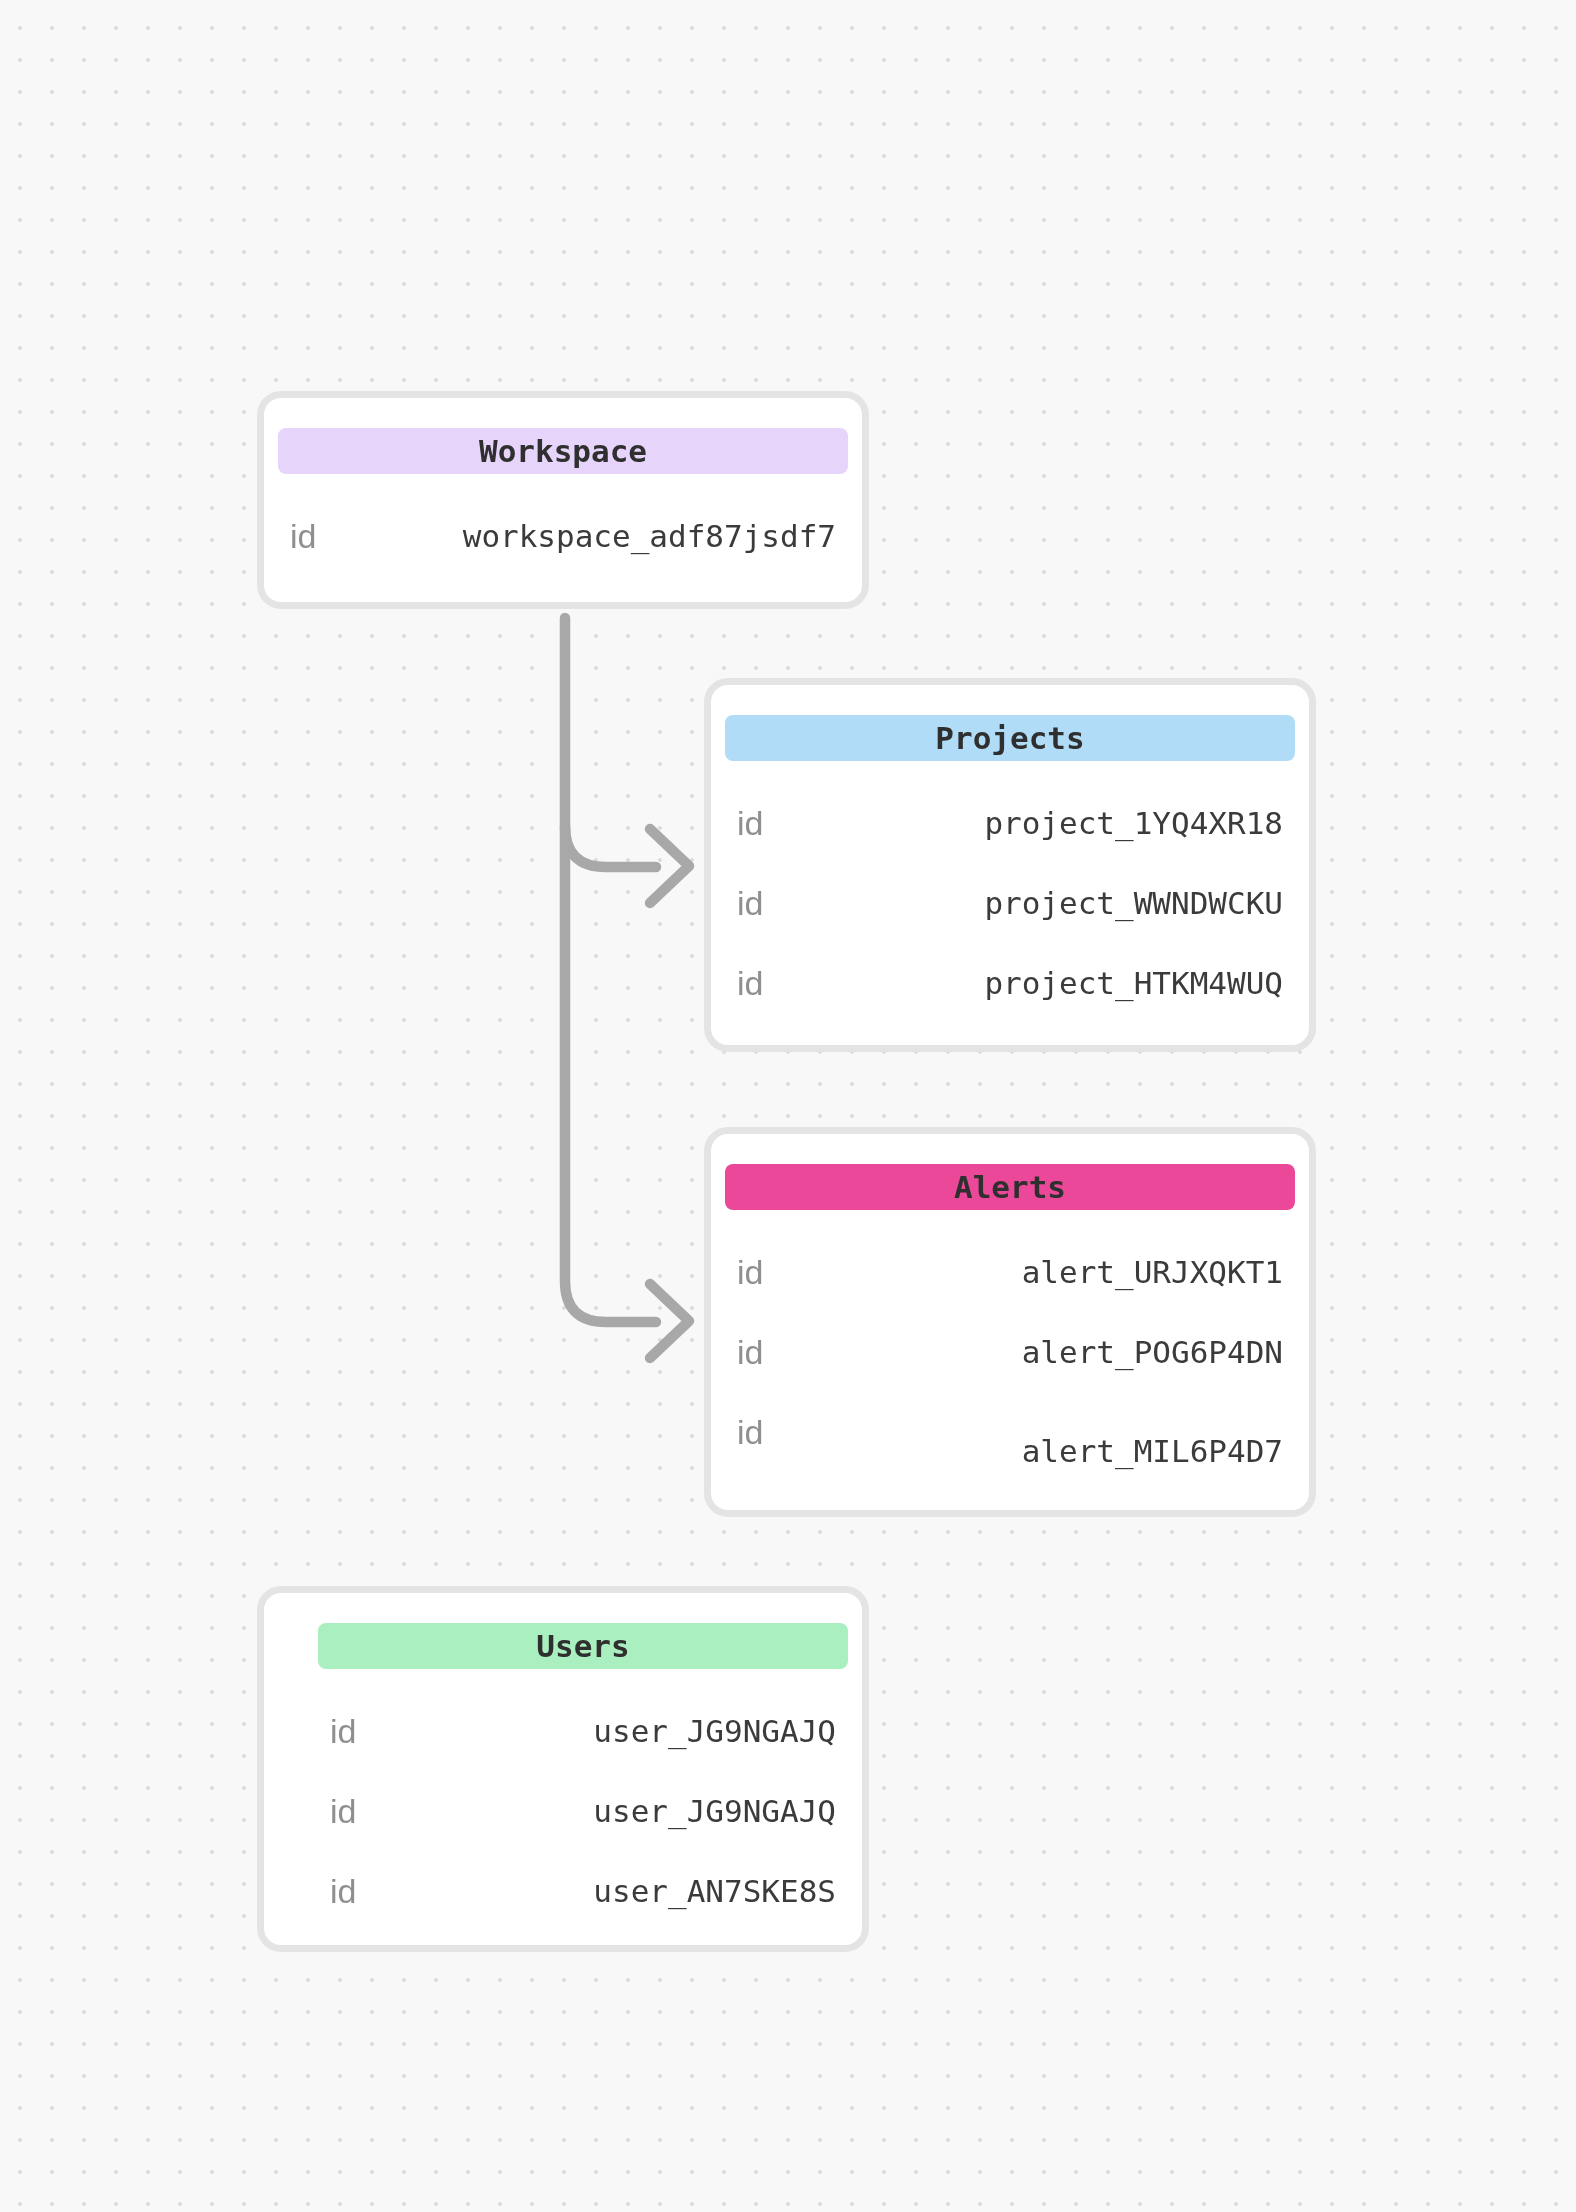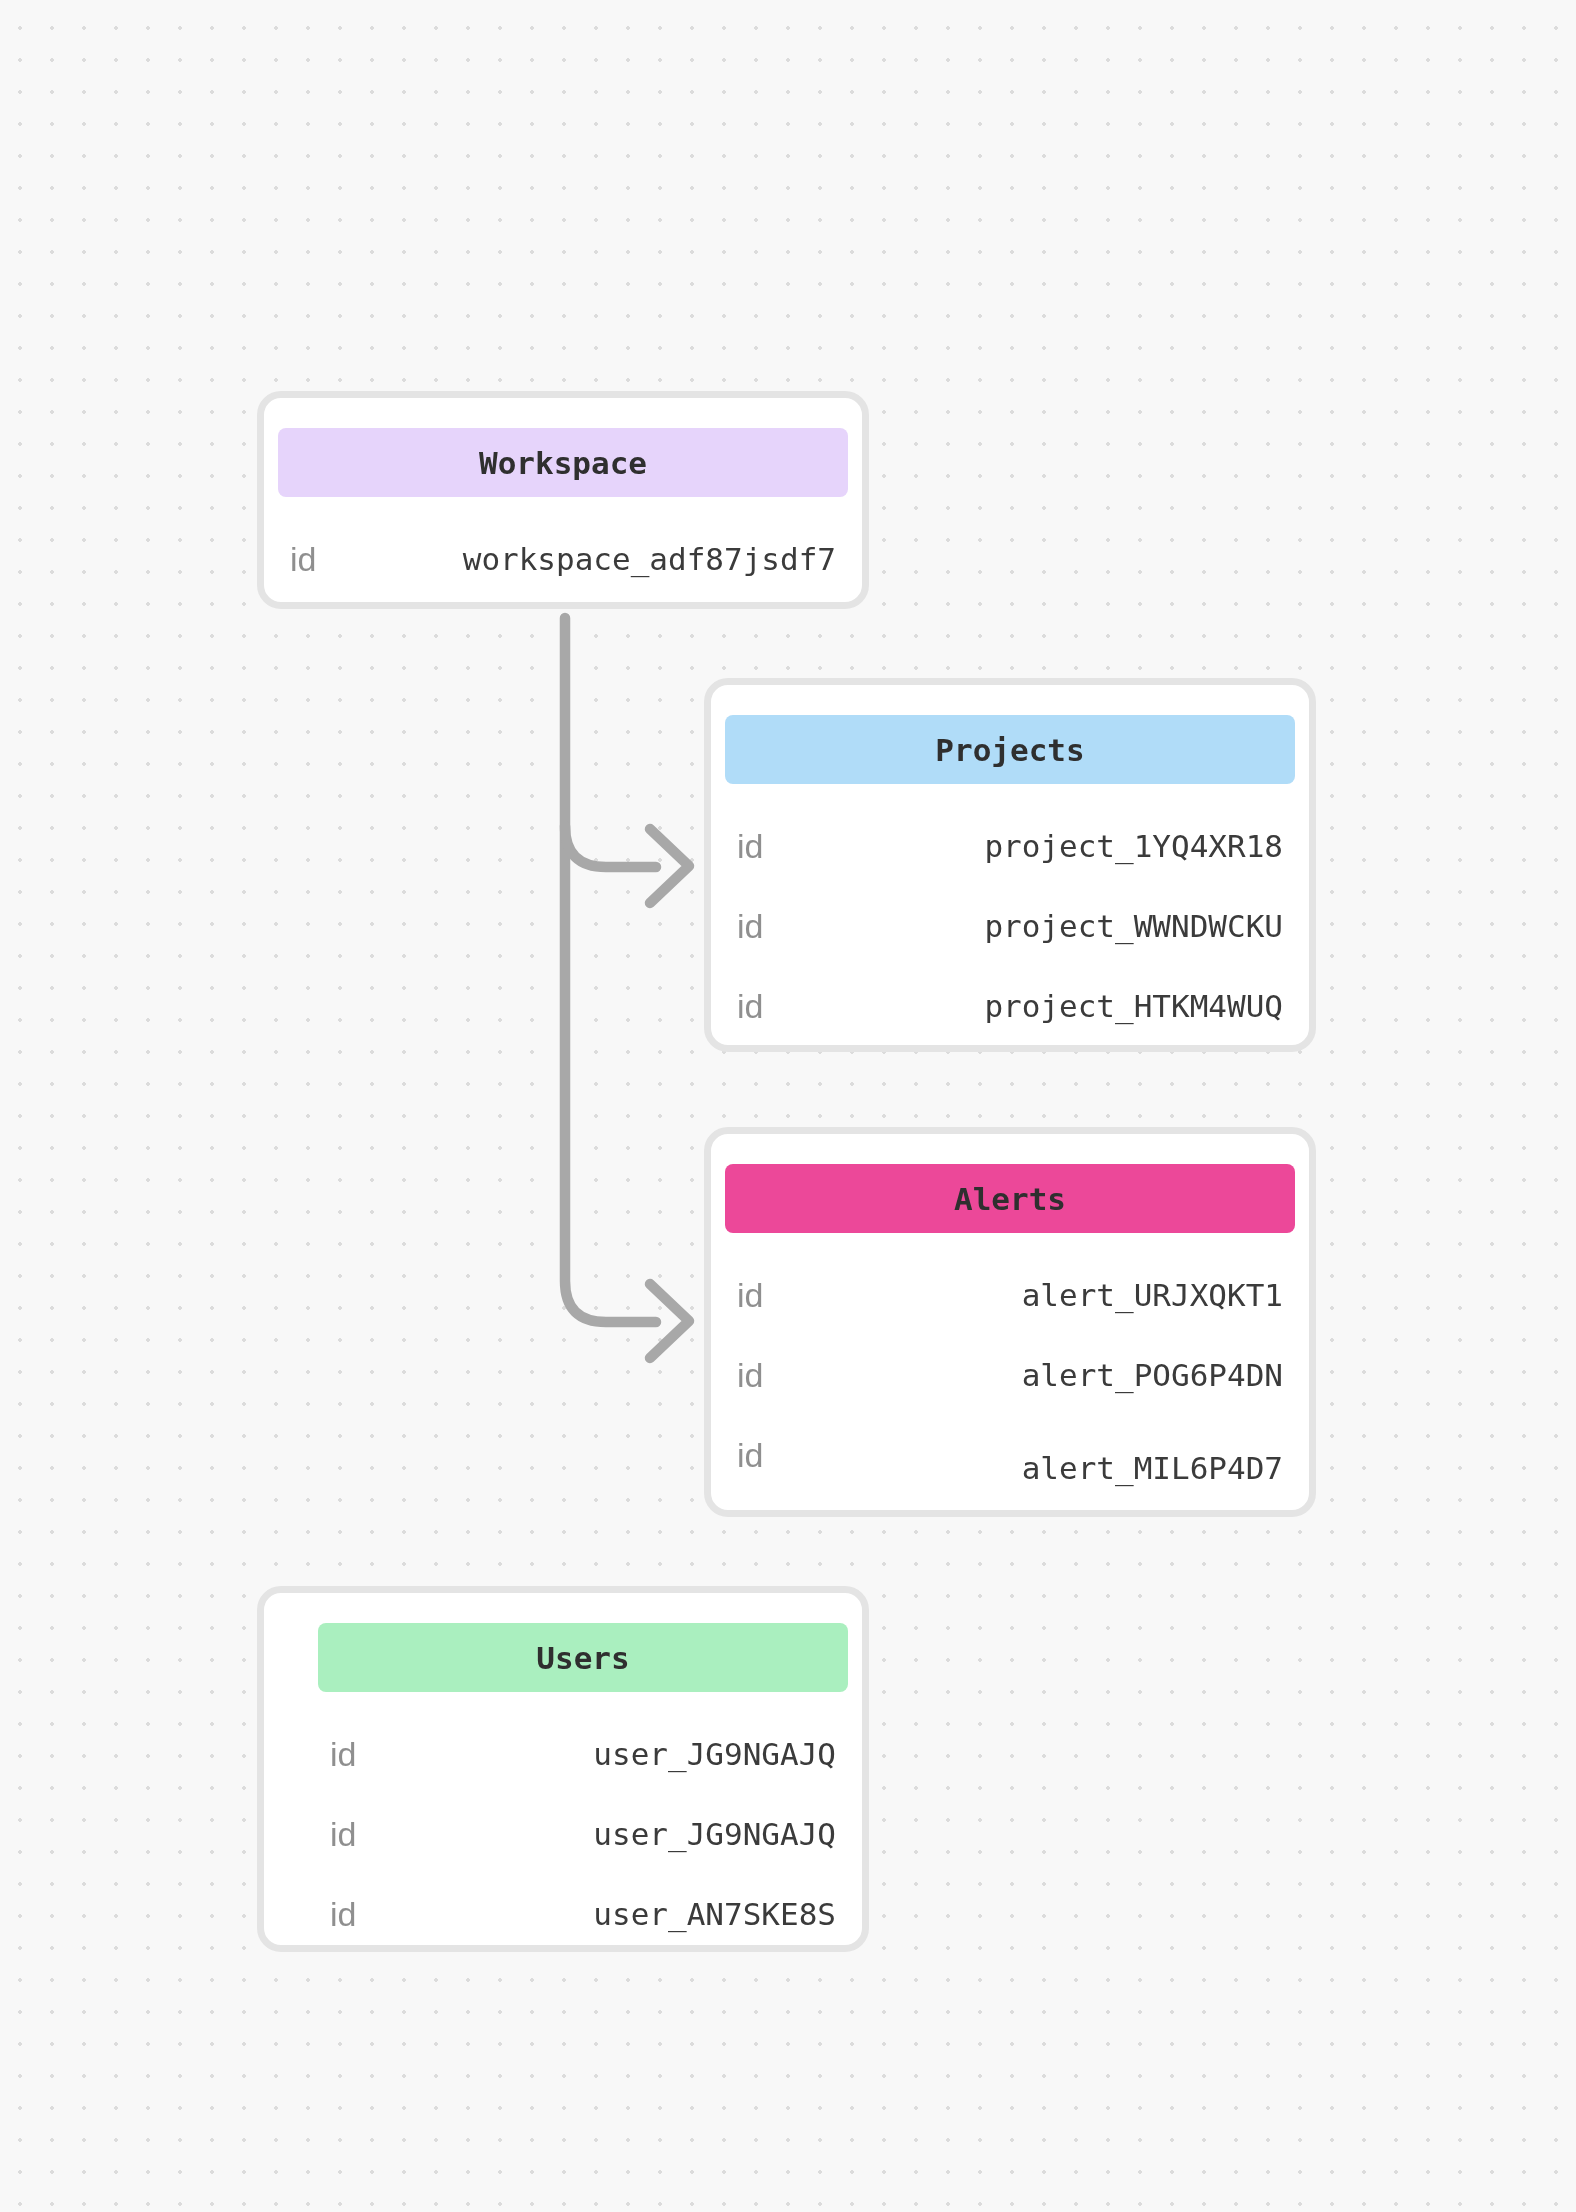--- a/index.html
+++ b/index.html
@@ -50,21 +50,21 @@
     border: 7px solid #e4e4e4;
     border-radius: 24px;
     z-index: 1;
   }
   #node-workspace { left: 257px; top: 391px; width: 612px; height: 218px; }
   #node-projects  { left: 704px; top: 678px; width: 612px; height: 374px; }
   #node-alerts    { left: 704px; top: 1127px; width: 612px; height: 390px; }
   #node-users     { left: 257px; top: 1586px; width: 612px; height: 366px; padding-left: 40px; }
 
   .node-header {
-    height: 69px;
+    height: 46px;
     margin: 30px 14px 0;
     border-radius: 8px;
     display: flex;
     align-items: center;
     justify-content: center;
     font-family: "DejaVu Sans Mono", monospace;
     font-size: 31px;
     font-weight: 600;
     color: #2f2f2f;
   }
@@ -81,21 +81,21 @@
   .row-key {
     font-size: 34px;
     color: #8f8f8f;
   }
   .row-value {
     font-family: "DejaVu Sans Mono", monospace;
     font-size: 31px;
     font-weight: 500;
     color: #3b3b3b;
   }
-  .row-value.offset-down { position: relative; top: 13px; text-align: right; }
+  .row-value.offset-down { position: relative; top: 19px; text-align: right; }
 </style>
 </head>
 <body>
 
 <div id="canvas">
 
   <svg class="connectors" width="1576" height="2212" viewBox="0 0 1576 2212">
     <g fill="none" stroke-width="10.5" stroke-linecap="round" stroke-linejoin="round" stroke="#a8a8a8">
       <path d="M 565 618 L 565 1281 Q 565 1322 606 1322 L 656 1322"></path>
       <path d="M 565 826 Q 565 867 606 867 L 656 867"></path>

